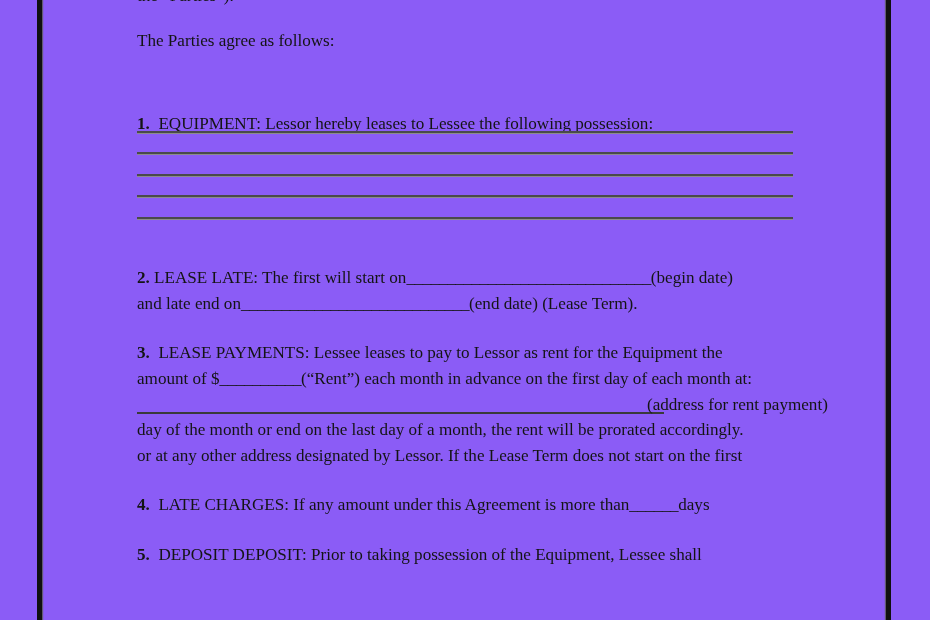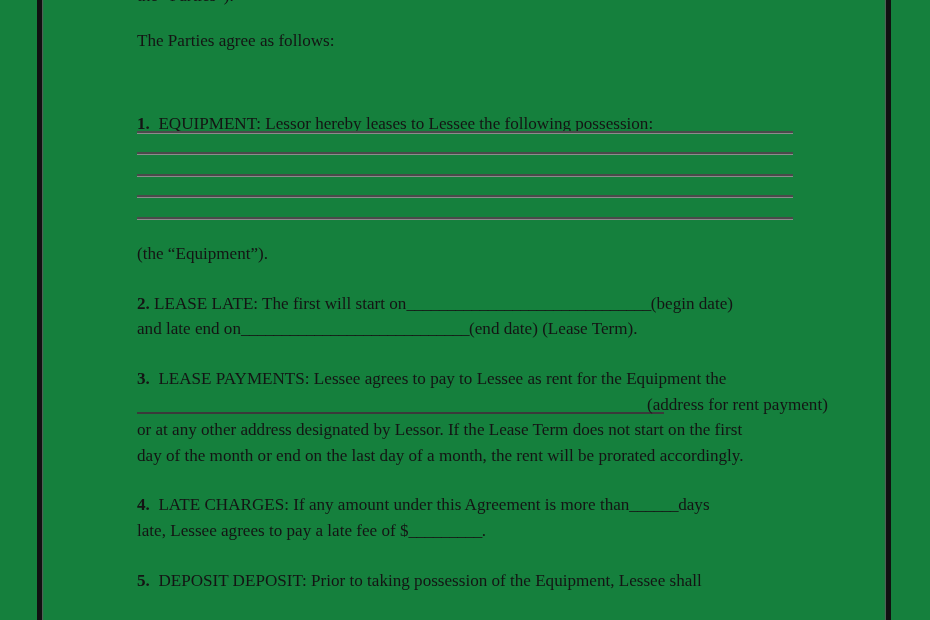--- a/index.html
+++ b/index.html
@@ -13,21 +13,21 @@
     overflow: hidden;
     font-family: "Liberation Serif", "DejaVu Serif", serif;
     position: relative;
   }
 
   
   #page-sheet {
     position: absolute;
     left: 0; top: 0;
     width: 930px; height: 620px;
-    background: #15803d;
+    background: #8b5cf6;
     overflow: hidden;
   }
   .edge-bar {
     position: absolute;
     top: 0;
     height: 620px;
     width: 5px;
     background: #101010;
   }
   .edge-bar.left  { left: 37px; box-shadow: 1px 0 1px rgba(90,90,90,.85); }
@@ -136,50 +136,49 @@
     <div class="rule-block" style="top:131px; height:96px;">
       <div class="rule" style="top:0px;"></div>
       <div class="rule" style="top:21px;"></div>
       <div class="rule" style="top:43px;"></div>
       <div class="rule" style="top:64px;"></div>
       <div class="rule" style="top:86px;"></div>
     </div>
 
     <div style="height:105px"></div>
 
-    <div class="para">(the “Equipment”).</div>
 
     <div class="gap-md"></div>
 
     <div class="para nowrap">
       <span class="num">2.</span><span>&nbsp;</span><span class="heading">LEASE LATE:</span><span>  The first will start on</span><span class="blank">______________________________</span><span>(begin date)</span>
     </div>
     <div class="para nowrap">
       <span>and late end on</span><span class="blank">____________________________</span><span>(end date) (Lease Term).</span>
     </div>
 
     <div class="gap-md"></div>
 
     <div class="para nowrap">
-      <span class="num">3.</span><span>&nbsp;&nbsp;</span><span class="heading">LEASE PAYMENTS:</span><span> Lessee agrees to pay to Lessee as rent for the Equipment the</span>
+      <span class="num">3.</span><span>&nbsp;&nbsp;</span><span class="heading">LEASE PAYMENTS:</span><span> Lessee leases to pay to Lessor as rent for the Equipment the</span>
+    </div>
+    <div class="para nowrap">
+      <span>amount of $</span><span class="blank">__________</span><span>(“Rent”) each month in advance on the first day of each month at:</span>
     </div>
     <div class="addr-rule-row">
       <div class="addr-rule"></div>
       <span class="addr-label">(address for rent payment)</span>
     </div>
+    <div class="para nowrap">day of the month or end on the last day of a month, the rent will be prorated accordingly.</div>
     <div class="para nowrap">or at any other address designated by Lessor. If the Lease Term does not start on the first</div>
-    <div class="para nowrap">day of the month or end on the last day of a month, the rent will be prorated accordingly.</div>
 
     <div class="gap-md"></div>
 
     <div class="para nowrap">
       <span class="num">4.</span><span>&nbsp;&nbsp;</span><span class="heading">LATE CHARGES:</span><span> If any amount under this Agreement is more than</span><span class="blank">______</span><span>days</span>
-    </div>
-    <div class="para nowrap">
-      <span>late, Lessee agrees to pay a late fee of $</span><span class="blank">_________</span><span>.</span>
     </div>
 
     <div class="gap-md"></div>
 
     <div class="para nowrap">
       <span class="num">5.</span><span>&nbsp;&nbsp;</span><span class="heading">DEPOSIT DEPOSIT</span><span>: Prior to taking possession of the Equipment, Lessee shall</span>
     </div>
     <div class="para nowrap">
       
     </div>

